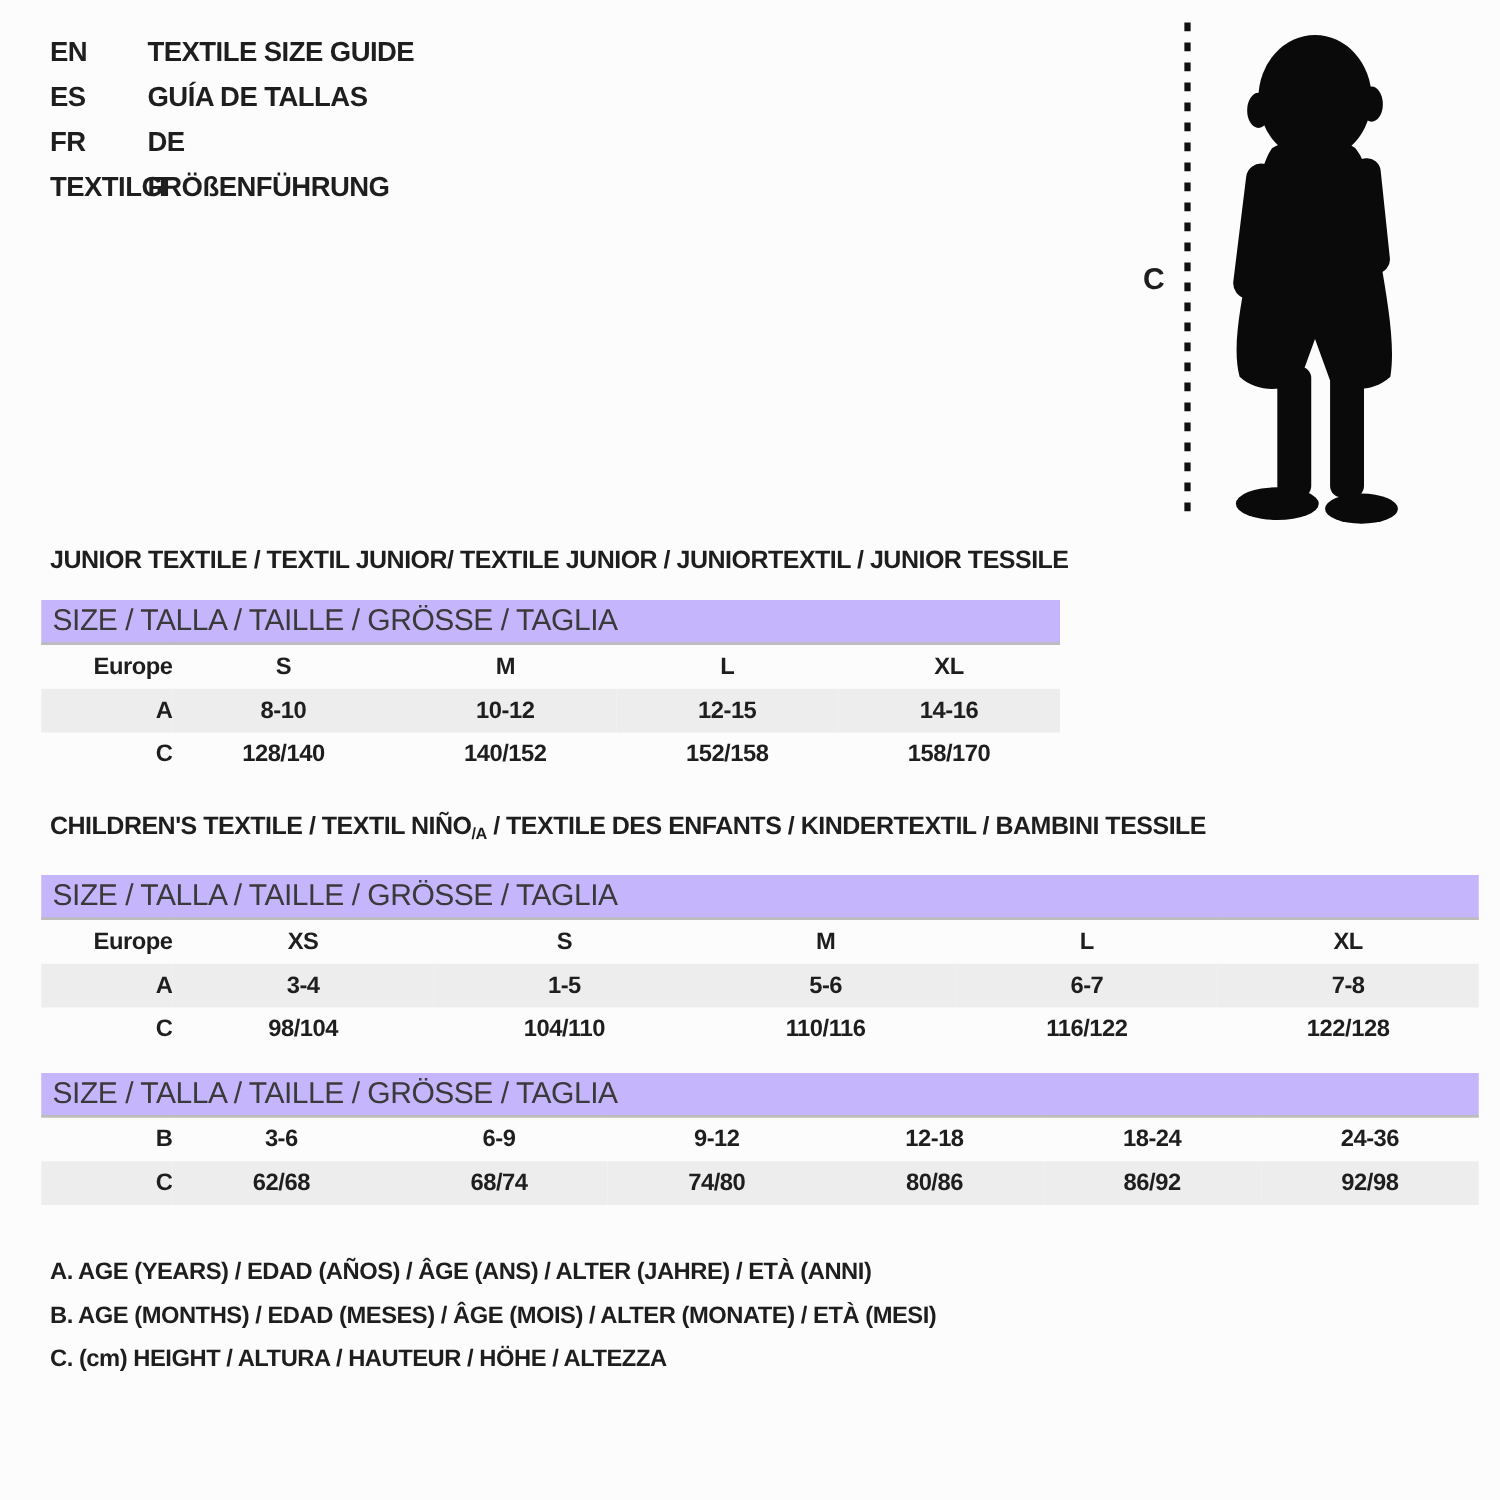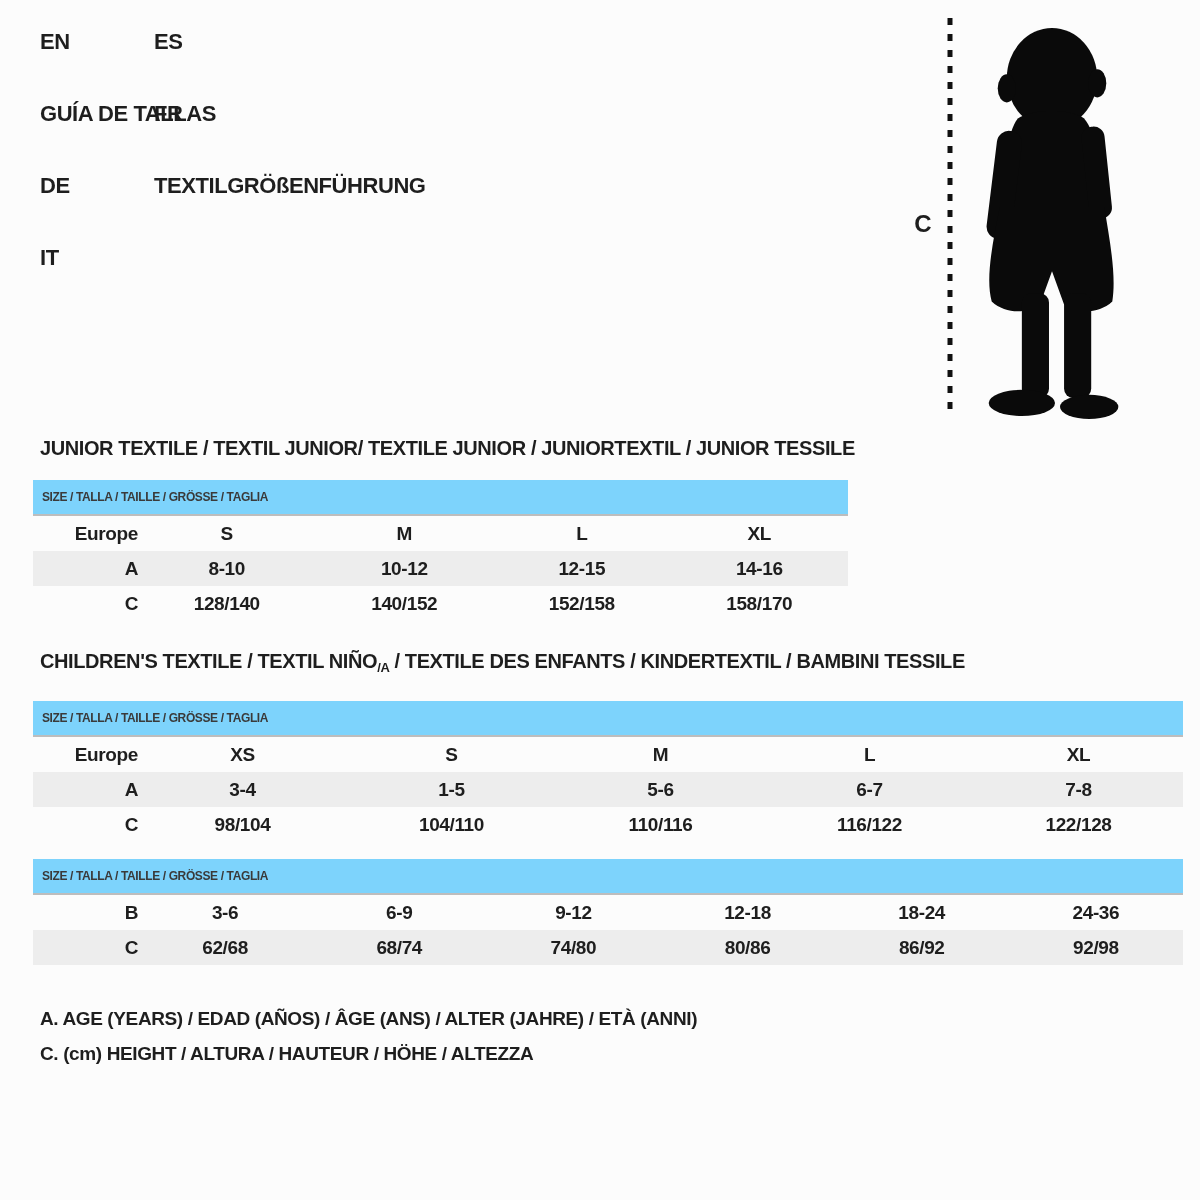--- a/index.html
+++ b/index.html
@@ -11,21 +11,21 @@
     color: #1e1e1e;
     -webkit-font-smoothing: antialiased;
   }
   .canvas { position: relative; width: 1200px; height: 1200px; overflow: hidden; }
 
   
   .lang-list {
     position: absolute; left: 40px; top: 24px;
     display: grid; grid-template-columns: 78px auto;
     font-size: 22px; font-weight: 700; line-height: 36px;
-    letter-spacing: -0.02em; white-space: nowrap; gap: 36px;
+    letter-spacing: -0.02em; white-space: nowrap;
   }
 
   
   .measure-line { position: absolute; left: 946px; top: 16px; }
   .measure-label {
     position: absolute; left: 908px; top: 210px;
     font-size: 24px; font-weight: 700; width: 30px; text-align: center;
   }
   .silhouette { position: absolute; left: 962px; top: 20px; }
 
@@ -38,22 +38,22 @@
   .sec-heading .subpart { font-size: 13px; vertical-align: -4px; font-weight: 700; }
   .two-line { line-height: 35px; }
 
   .size-table {
     border-collapse: collapse; table-layout: fixed;
     font-size: 19px; font-weight: 700; letter-spacing: -0.02em;
   }
   .size-table.w-junior { width: 815px; margin-top: 20px; }
   .size-table.w-full   { width: 1150px; }
   .size-table th.band {
-    height: 34px; background: #7dd3fc; color: #3a3a3a;
-    font-size: 12px; font-weight: 700; text-align: left; padding: 0 0 0 9px;
+    height: 34px; background: #c4b5fd; color: #3a3a3a;
+    font-size: 24px; font-weight: 400; text-align: left; padding: 0 0 0 9px;
     border-bottom: 2px solid #bdbdbd; white-space: nowrap; overflow: hidden;
   }
   .size-table td { height: 35px; text-align: center; padding: 0; }
   .size-table td.rowlab { text-align: right; padding-left: 9px; }
   .size-table tr.shaded td { background: #ededed; }
   .col-label { width: 105px; }
 
   .mt-children-h { margin-top: 28px; }
   .mt-children-t { margin-top: 21px; }
   .mt-babies-h  { margin-top: 31px; }
@@ -64,20 +64,21 @@
     line-height: 35px; letter-spacing: -0.02em; white-space: nowrap;
   }
 </style>
 </head>
 <body>
 
 <div class="canvas">
 
   <div class="lang-list">
     <span>EN</span>
+    <span>TEXTILE SIZE GUIDE</span>
     <span>ES</span>
     <span>GUÍA DE TALLAS</span>
     <span>FR</span>
     <span>DE</span>
     <span>TEXTILGRÖßENFÜHRUNG</span>
     <span>IT</span>
   </div>
 
   <svg class="measure-line" width="10" height="402" aria-hidden="true">
     <line x1="4" y1="2" x2="4" y2="400" stroke="#101010" stroke-width="5" stroke-dasharray="7 9"></line>
@@ -216,17 +217,18 @@
           <td>74/80</td>
           <td>80/86</td>
           <td>86/92</td>
           <td>92/98</td>
         </tr>
       </tbody>
     </table>
 
     <div class="legend">
       <div>A. AGE (YEARS) / EDAD (AÑOS) / ÂGE (ANS) / ALTER (JAHRE) / ETÀ (ANNI)</div>
+      <div>B. AGE (MONTHS) / EDAD (MESES) / ÂGE (MOIS) / ALTER (MONATE) / ETÀ (MESI)</div>
       <div>C. (cm) HEIGHT / ALTURA / HAUTEUR / HÖHE / ALTEZZA</div>
     </div>
 
   </div>
 </div>
 
 </body></html>

